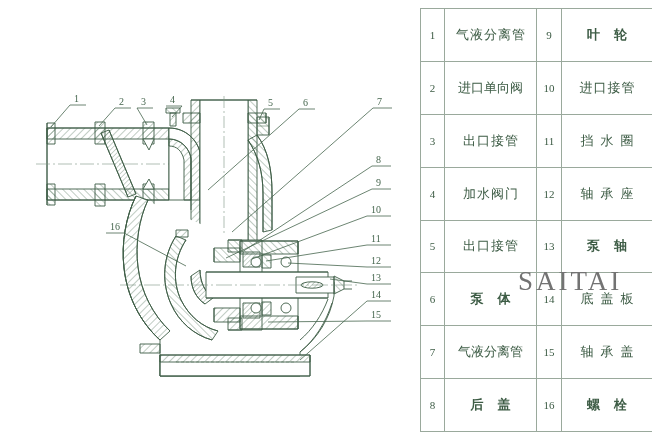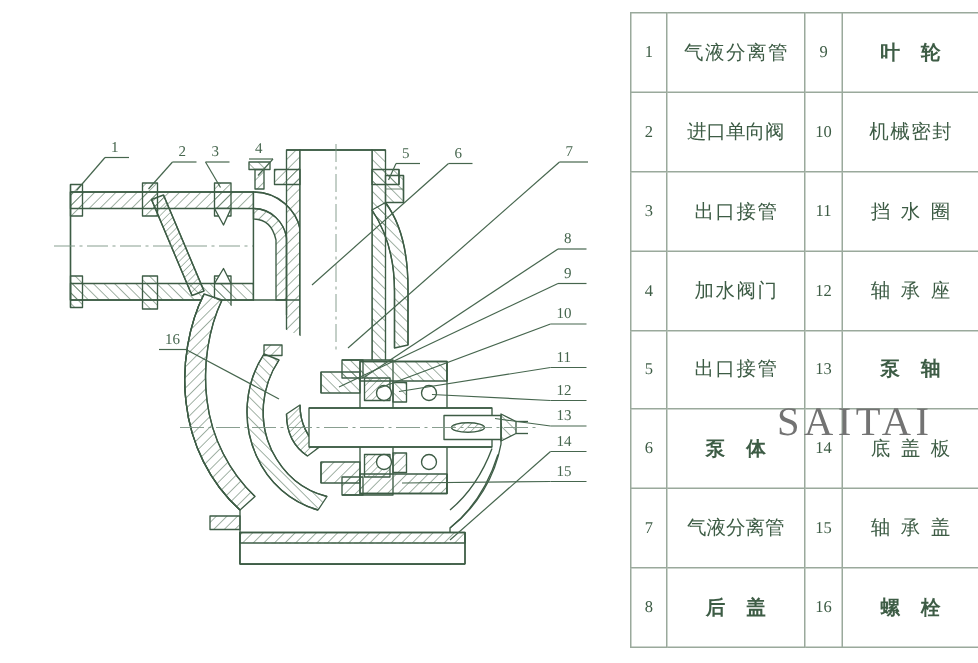--- a/index.html
+++ b/index.html
@@ -373,21 +373,21 @@
         <tr>
           <td class="col-num">1</td>
           <td class="col-name"><span class="name-inner spaced-4">气液分离管</span></td>
           <td class="col-num second">9</td>
           <td class="col-name second"><span class="name-inner spaced-2">叶轮</span></td>
         </tr>
         <tr>
           <td class="col-num">2</td>
           <td class="col-name"><span class="name-inner spaced-5">进口单向阀</span></td>
           <td class="col-num second">10</td>
-          <td class="col-name second"><span class="name-inner spaced-4">机械密封</span></td>
+          <td class="col-name second"><span class="name-inner spaced-4">进口接管</span></td>
         </tr>
         <tr>
           <td class="col-num">3</td>
           <td class="col-name"><span class="name-inner spaced-4">出口接管</span></td>
           <td class="col-num second">11</td>
           <td class="col-name second"><span class="name-inner spaced-3">挡水圈</span></td>
         </tr>
         <tr>
           <td class="col-num">4</td>
           <td class="col-name"><span class="name-inner spaced-4">加水阀门</span></td>

